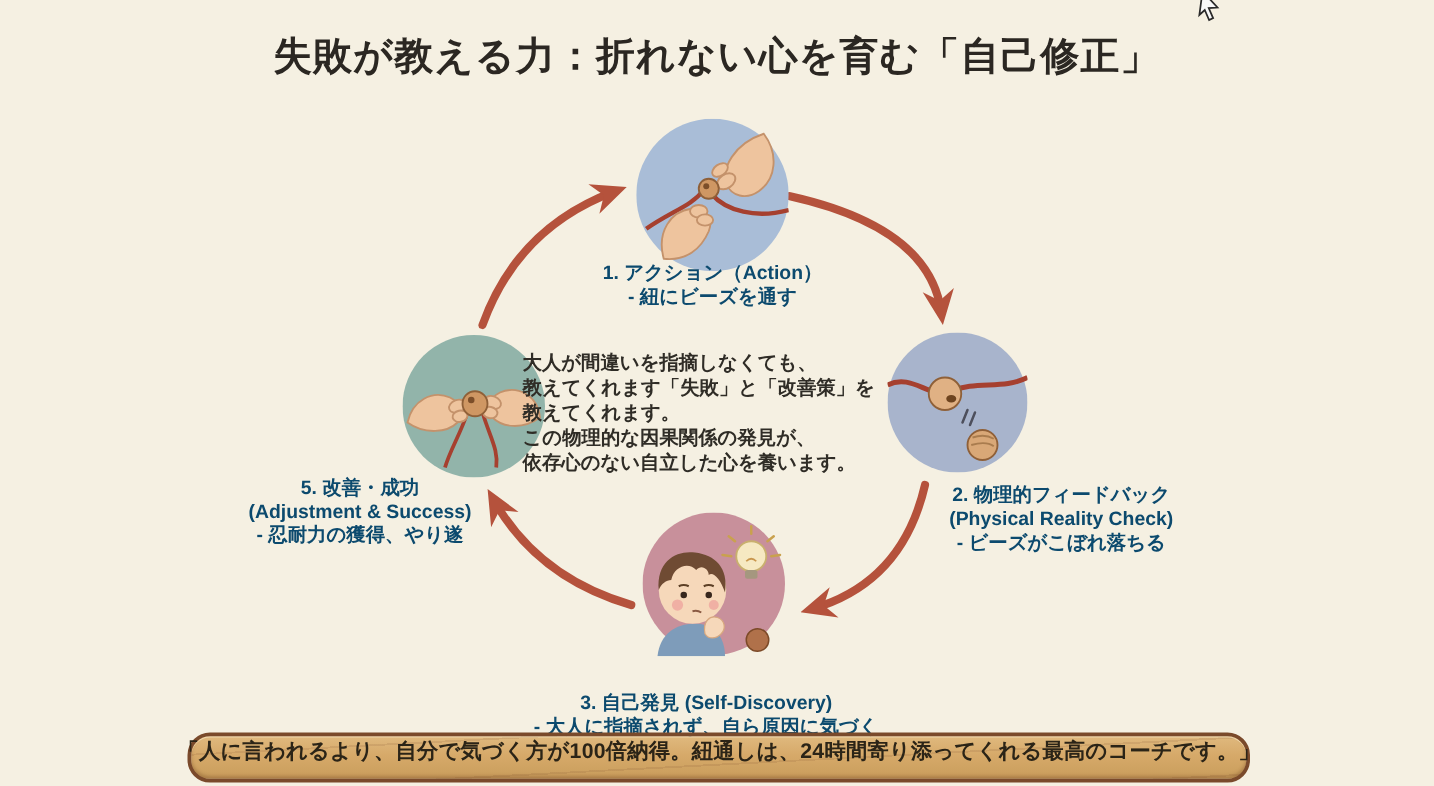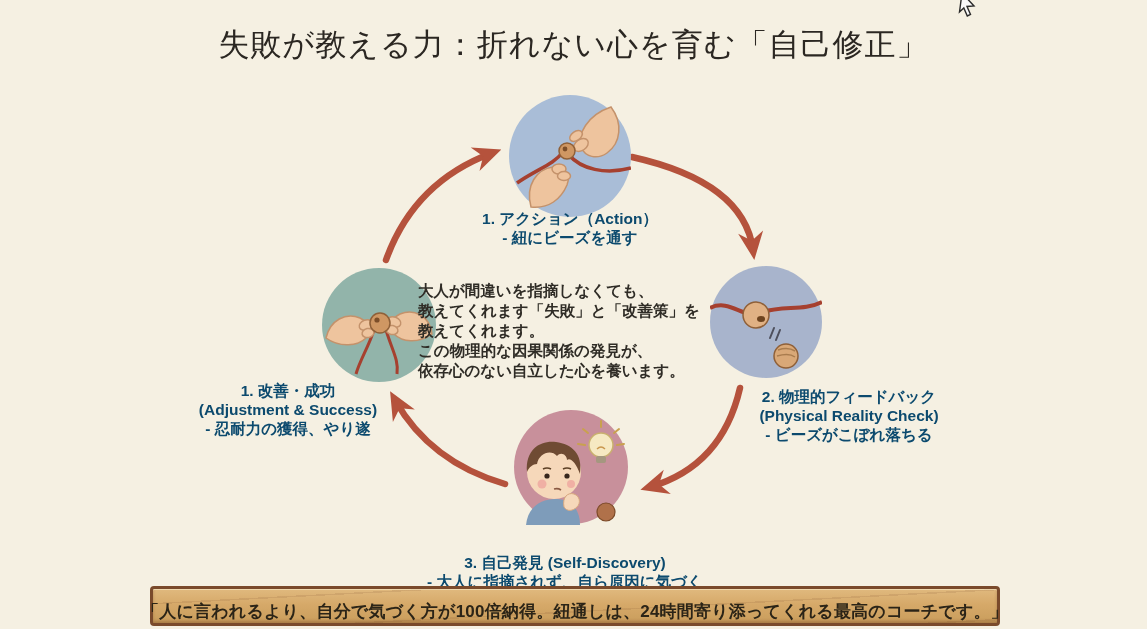--- a/index.html
+++ b/index.html
@@ -6,40 +6,40 @@
   .canvas{
     position:relative; width:1147px; height:629px; overflow:hidden;
     background:#f5f0e2;
     font-family:"Liberation Sans","DejaVu Sans",sans-serif;
     color:#33302a;
   }
   .title{
     position:absolute; left:0; top:24px; width:1147px;
     text-align:center; margin:0;
     font-family:"Liberation Serif","DejaVu Serif",serif;
-    font-weight:normal; font-size:31px; letter-spacing:1px; color:#2b2722;
+    font-weight:bold; font-size:31px; letter-spacing:1px; color:#2b2722;
   }
   .arrows{position:absolute; left:0; top:0;}
   .circle{position:absolute; border-radius:50%;}
   .circle svg{display:block;}
   .step-label{position:absolute; font-weight:bold; line-height:19px; font-size:15.5px; color:#0c4a6e;}
   .step-label div{white-space:nowrap;}
   .ta-c{text-align:center;}
   .center-note{
     position:absolute; left:418px; top:281px; width:322px;
     font-weight:bold; font-size:15.5px; line-height:20px; color:#2f2c26;
   }
   .banner{
     position:absolute; left:150px; top:586px; width:844px; height:34px;
-    border:3px solid #7a4a2b; border-radius:4px;
+    border:3px solid #7a4a2b; border-radius:18px;
     background:
       repeating-linear-gradient(177deg, rgba(122,74,43,0) 0 14px, rgba(122,74,43,.14) 14px 15.5px, rgba(122,74,43,0) 15.5px 30px),
       linear-gradient(180deg,#e0b97e 0%,#d6a969 45%,#c99d5c 100%);
     box-shadow: inset 0 1px 0 rgba(255,244,214,.55), inset 0 -2px 3px rgba(102,60,26,.35);
-    display:flex; align-items:flex-end; justify-content:center;
+    display:flex; align-items:flex-start; justify-content:center;
   }
   .banner span{
     font-weight:bold; font-size:17px; color:#2b2417; white-space:nowrap; letter-spacing:.2px;
   }
   .cursor{position:absolute; left:955px; top:-9px;}
 </style>
 </head>
 <body>
 
 <div class="canvas">
@@ -144,21 +144,21 @@
     <div>(Physical Reality Check)</div>
     <div>- ビーズがこぼれ落ちる</div>
   </div>
 
   <div class="step-label ta-c" style="left:390px;top:553px;width:350px;">
     <div>3. 自己発見 (Self-Discovery)</div>
     <div>- 大人に指摘されず、自ら原因に気づく</div>
   </div>
 
   <div class="step-label ta-c" style="left:178px;top:381px;width:220px;">
-    <div>1. 改善・成功</div>
+    <div>5. 改善・成功</div>
     <div>(Adjustment &amp; Success)</div>
     <div>- 忍耐力の獲得、やり遂</div>
   </div>
 
   <div class="center-note">
     <div>大人が間違いを指摘しなくても、</div>
     <div>教えてくれます「失敗」と「改善策」を</div>
     <div>教えてくれます。</div>
     <div>この物理的な因果関係の発見が、</div>
     <div>依存心のない自立した心を養います。</div>

